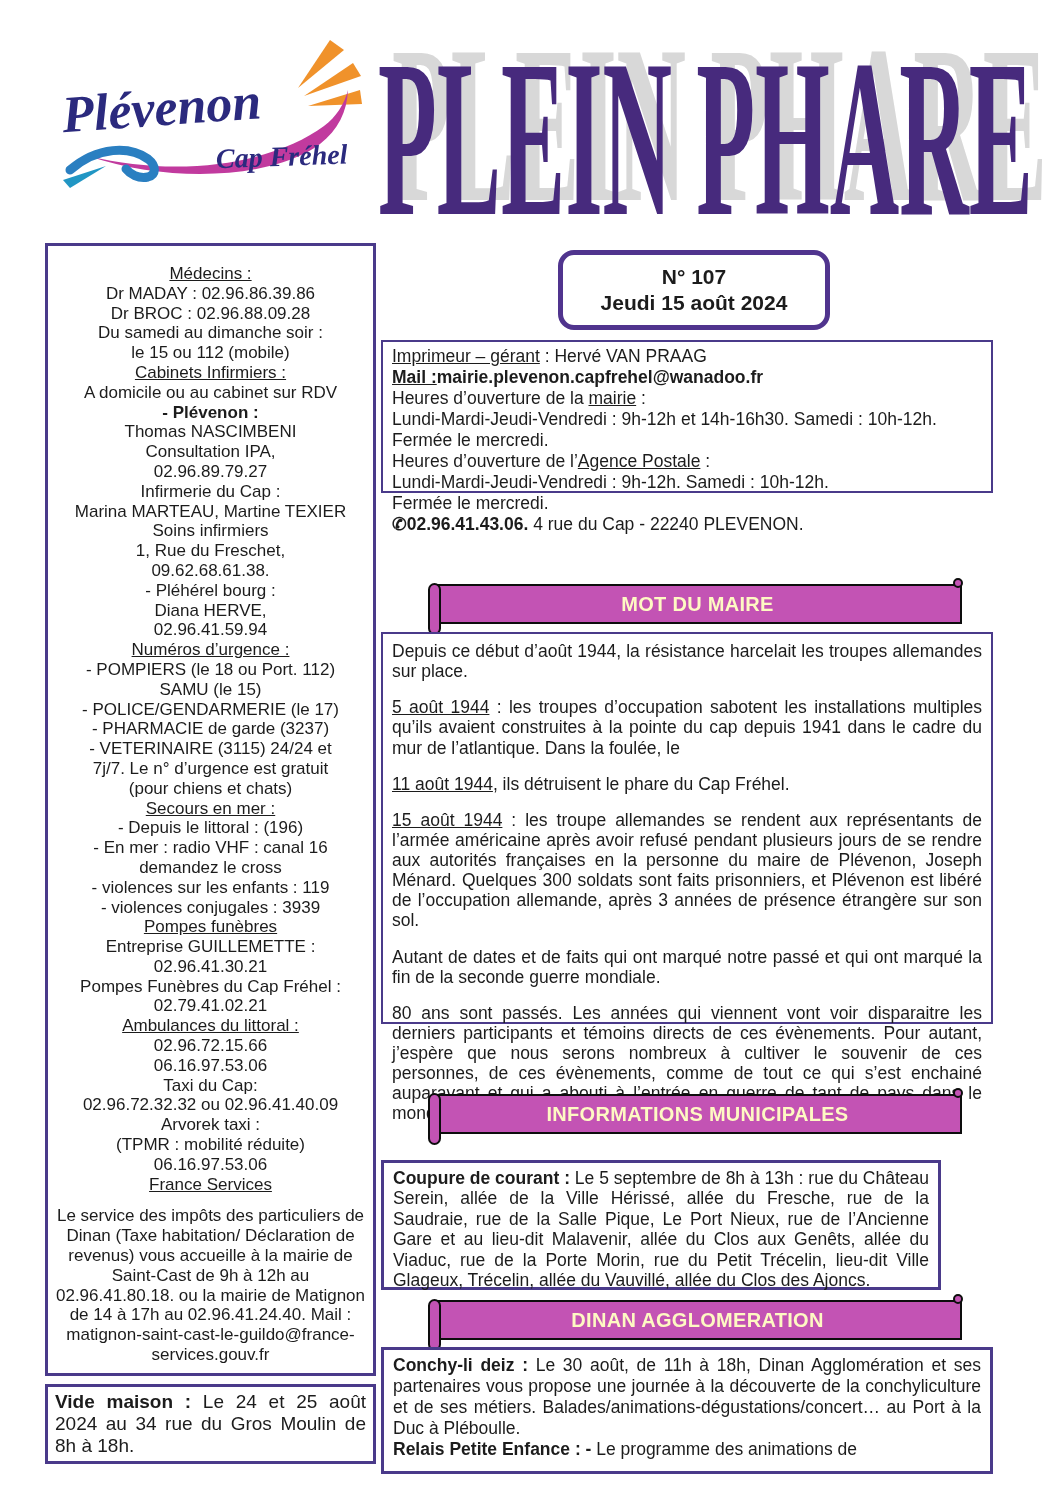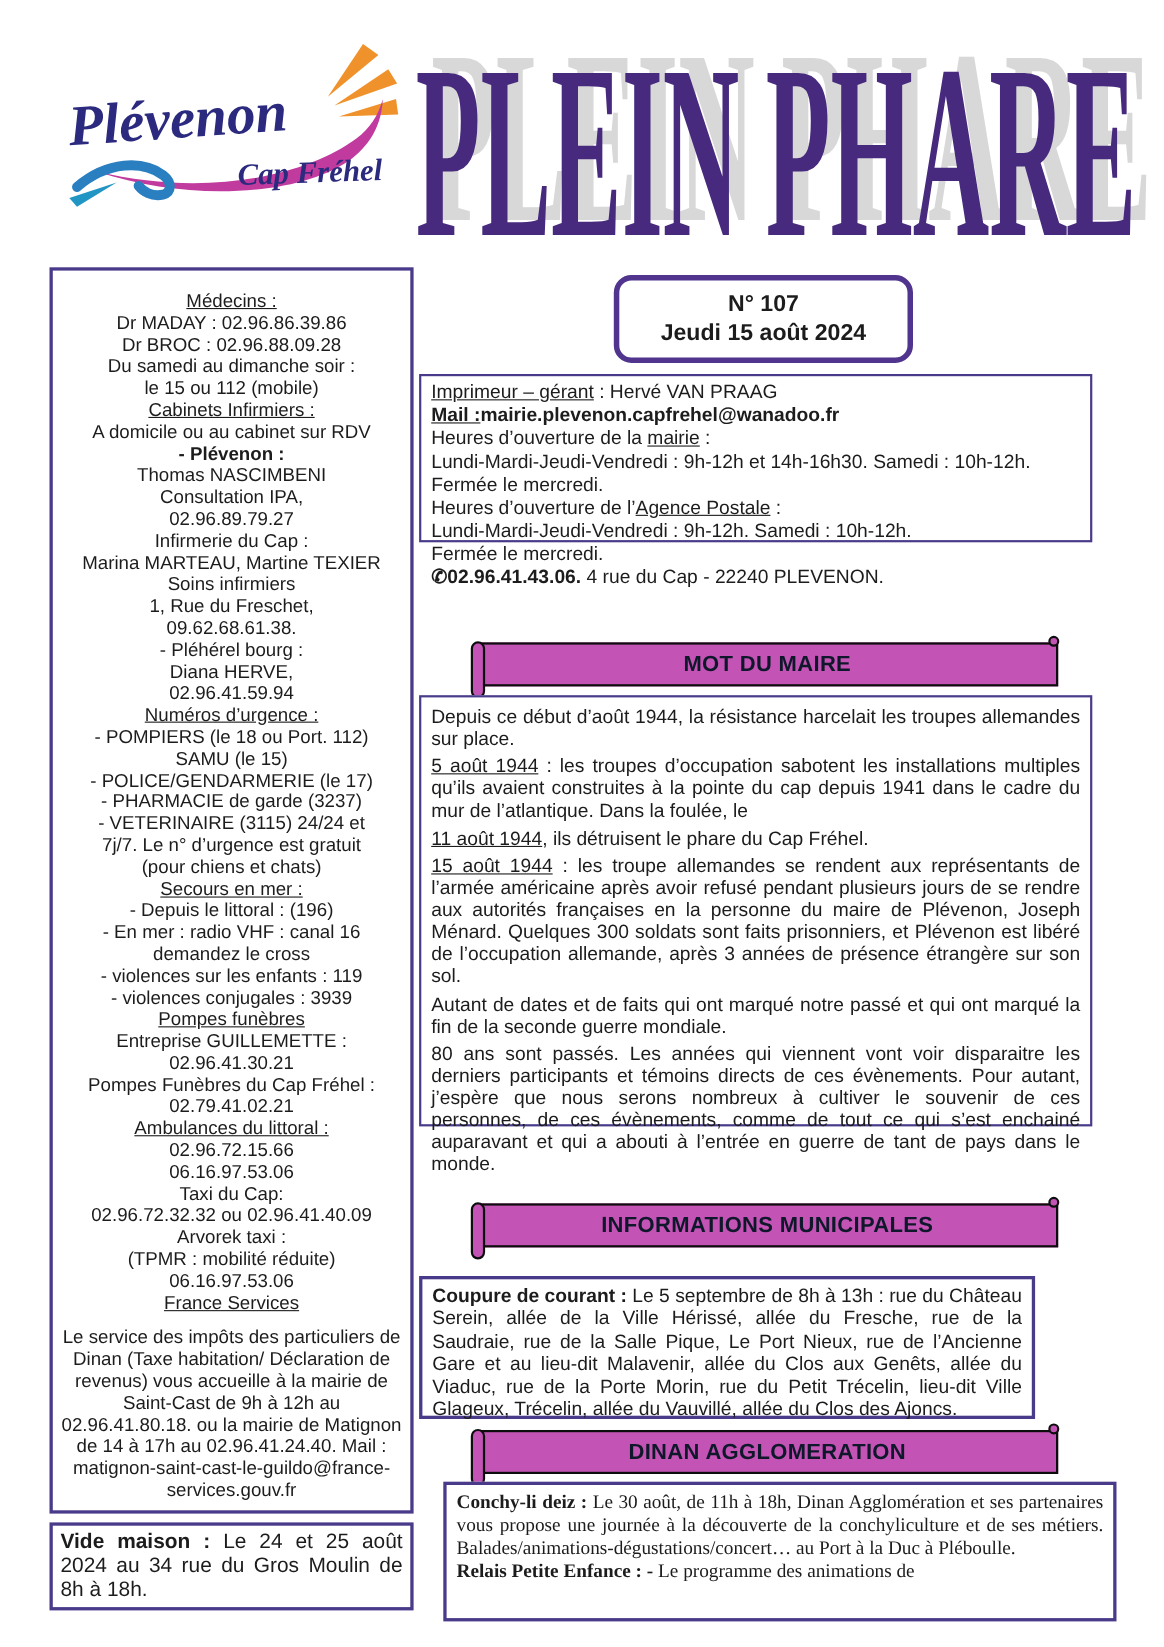--- a/index.html
+++ b/index.html
@@ -1,52 +1,52 @@
 <!DOCTYPE html>
 <html><head>
 <meta charset="utf-8">
 <style>
   html,body{margin:0;padding:0;background:#ffffff;}
   .page{position:relative;width:1058px;height:1497px;background:#ffffff;overflow:hidden;
         font-family:"Liberation Sans",sans-serif;color:#1c1c1c;}
   svg text{font-family:"Liberation Serif",serif;}
   .box{position:absolute;box-sizing:border-box;border:3px solid #4a3a8a;background:#fff;}
   .p{margin:0;}
-  .gap{margin-top:5px;}
+  .gap{margin-top:16px;}
   .just{text-align:justify;}
   .s-u{text-decoration:underline;}
   .s-b{font-weight:700;}
   .s-bu{font-weight:700;text-decoration:underline;margin-top:28px;}
   .s-ph{font-weight:700;}
   #sidebar-box{left:45px;top:243px;width:331px;height:1133px;padding:18px 4px;
                text-align:center;font-size:17px;line-height:1.165;}
   #sidebar-box .gap{margin-top:12px;}
   #vide-box{left:45px;top:1384px;width:331px;height:80px;padding:4px 7px;
             font-size:19px;line-height:1.17;}
   #issue-box{position:absolute;left:558px;top:250px;width:272px;height:80px;box-sizing:border-box;
              border:5px solid #50348e;border-radius:16px;background:#fff;
              display:flex;flex-direction:column;justify-content:center;align-items:center;
              font-weight:700;font-size:21px;line-height:1.25;text-align:center;}
   #imprimeur-box{left:381px;top:340px;width:612px;height:153px;border-width:2px;
                  padding:4px 9px;font-size:17.5px;line-height:1.2;}
   #mot-box{left:381px;top:632px;width:612px;height:392px;border-width:2px;
            padding:7px 9px;font-size:17.5px;line-height:1.15;}
   #info-box{left:381px;top:1160px;width:560px;height:130px;border-width:3px;
             padding:5px 9px;font-size:17.5px;line-height:1.17;}
-  #dinan-box{left:403px;top:1347px;width:612px;height:127px;border-width:3px;
-             padding:5px 9px;font-size:17.5px;line-height:1.2;font-family:Liberation Serif, serif;}
+  #dinan-box{left:381px;top:1347px;width:612px;height:127px;border-width:3px;
+             padding:5px 9px;font-size:17.5px;line-height:1.2;}
   .banner{position:absolute;left:433px;width:529px;height:40px;background:#c353b4;
           border:2px solid #0d0d0d;box-sizing:border-box;
           display:flex;align-items:center;justify-content:center;}
   #banner-mot{top:584px;} #banner-info{top:1094px;} #banner-dinan{top:1300px;}
   .banner .roll{position:absolute;left:-7px;top:-3px;width:13px;height:52px;background:#c353b4;
                 border:2px solid #0d0d0d;border-radius:7px;box-sizing:border-box;}
   .banner .curl{position:absolute;right:-3px;top:-8px;width:10px;height:10px;background:#c353b4;
                 border:2px solid #0d0d0d;border-radius:50%;box-sizing:border-box;}
-  .banner .label{font-weight:700;font-size:20px;color:#0f172a;letter-spacing:.3px;
+  .banner .label{font-weight:700;font-size:20px;color:#fef9c3;letter-spacing:.3px;
                  font-family:"Liberation Sans",sans-serif;}
   #masthead{position:absolute;left:366px;top:6px;width:692px;height:230px;}
   #logo{position:absolute;left:48px;top:28px;width:335px;height:170px;}
 </style>
 </head>
 <body>
 
 <div class="page">
 
   <svg id="logo" viewBox="0 0 335 170">

